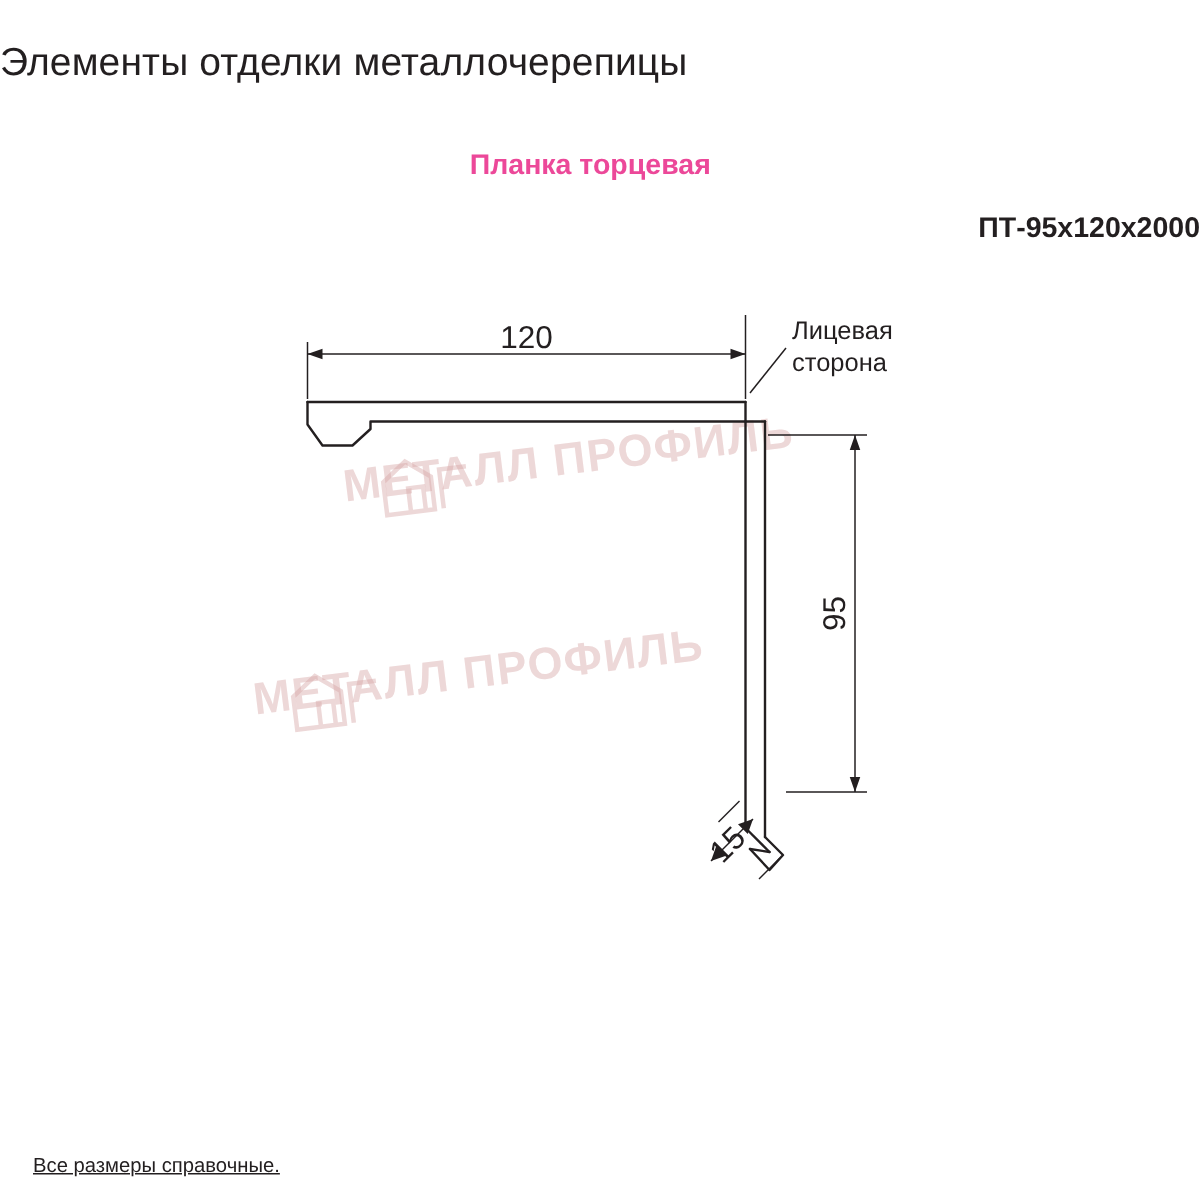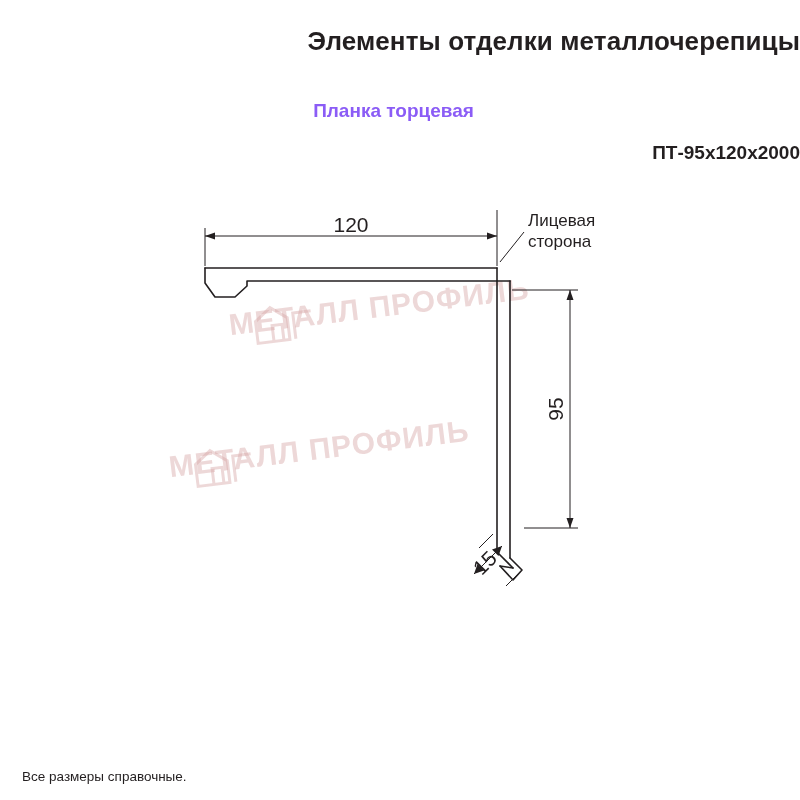--- a/index.html
+++ b/index.html
@@ -17,35 +17,35 @@
   }
   .page {
     position: absolute;
     inset: 0;
   }
   .title {
     position: absolute;
     top: 26px;
     left: 0;
     width: 800px;
-    text-align: right;
+    text-align: left;
     font-size: 26px;
-    font-weight: 700;
+    font-weight: 400;
     letter-spacing: 0.1px;
     color: #231f20;
   }
   .subtitle {
     position: absolute;
     top: 100px;
     left: 0;
     width: 787px;
     text-align: center;
     font-size: 19px;
     font-weight: 700;
-    color: #8b5cf6;
+    color: #ec4899;
   }
   .code {
     position: absolute;
     top: 142px;
     left: 0;
     width: 800px;
     text-align: right;
     font-size: 19px;
     font-weight: 700;
     color: #231f20;
@@ -57,20 +57,21 @@
     width: 800px;
     height: 800px;
   }
   .footnotes {
     position: absolute;
     left: 22px;
     bottom: 14px;
     font-size: 13.5px;
     line-height: 19px;
     color: #231f20;
+    text-decoration: underline;
   }
   .footnote-line {
     white-space: nowrap;
   }
   .wm {
     position: absolute;
     pointer-events: none;
     color: #d8a9a9;
     opacity: 0.45;
     font-weight: 700;

